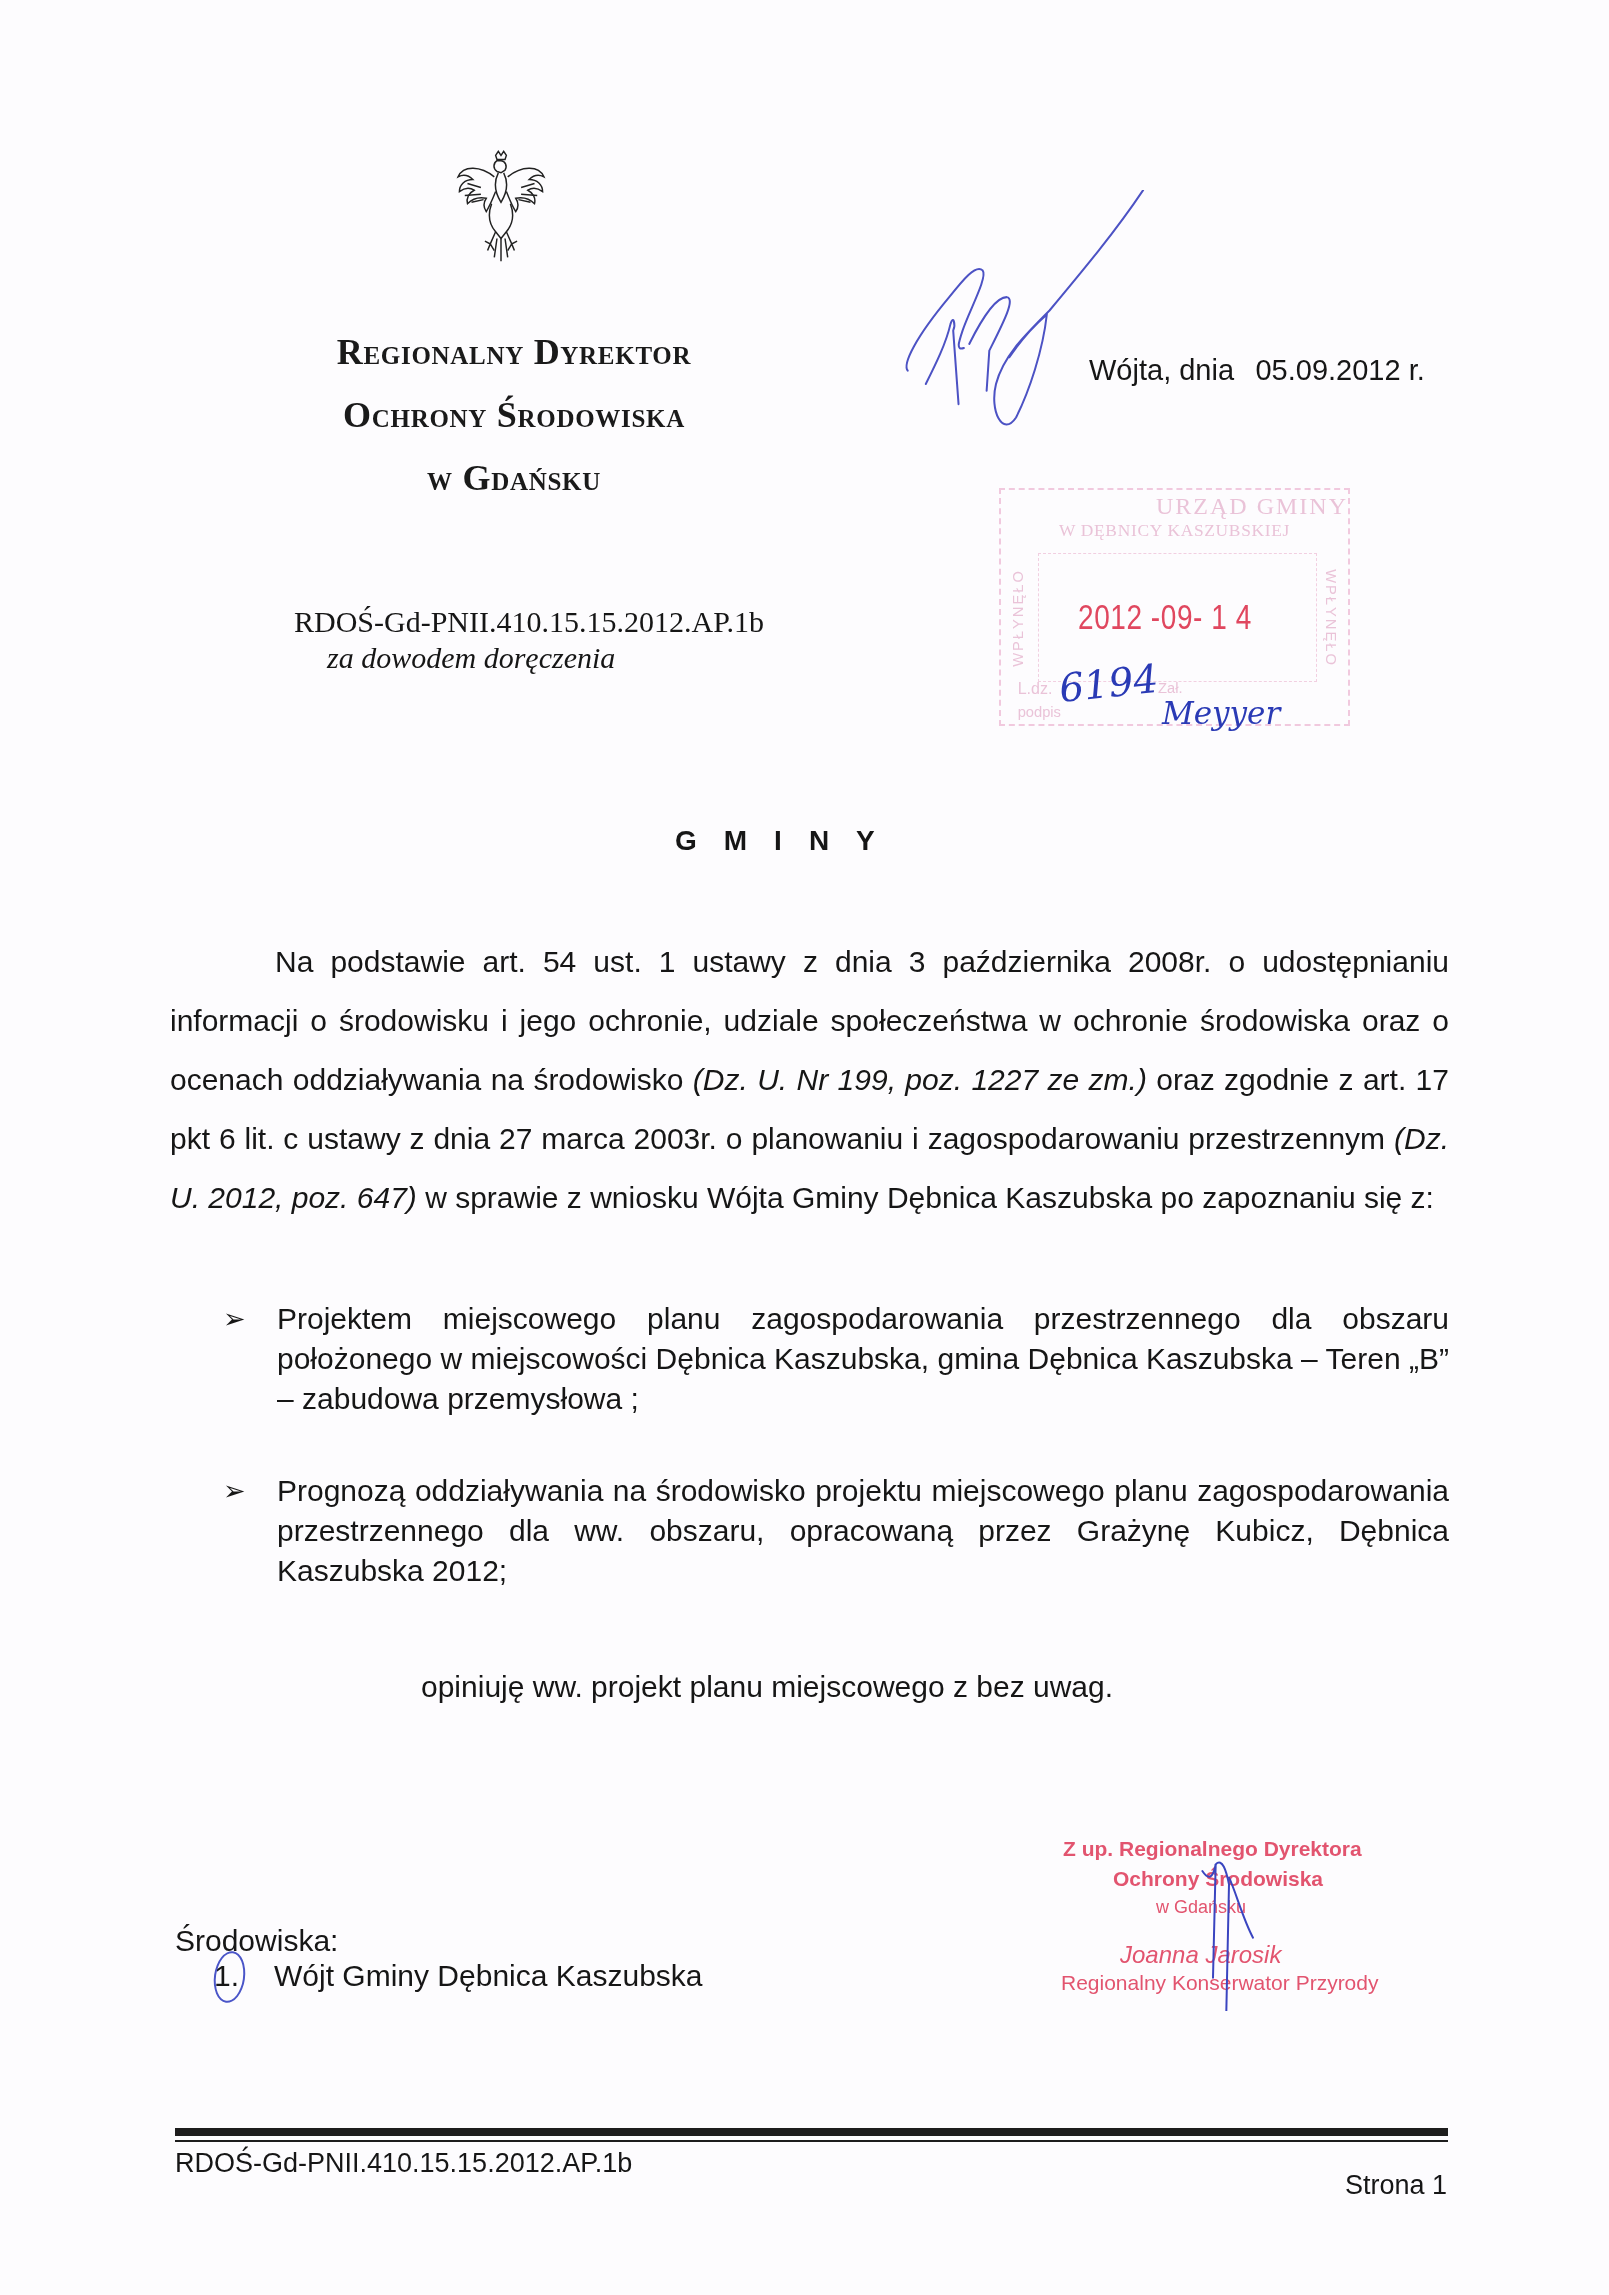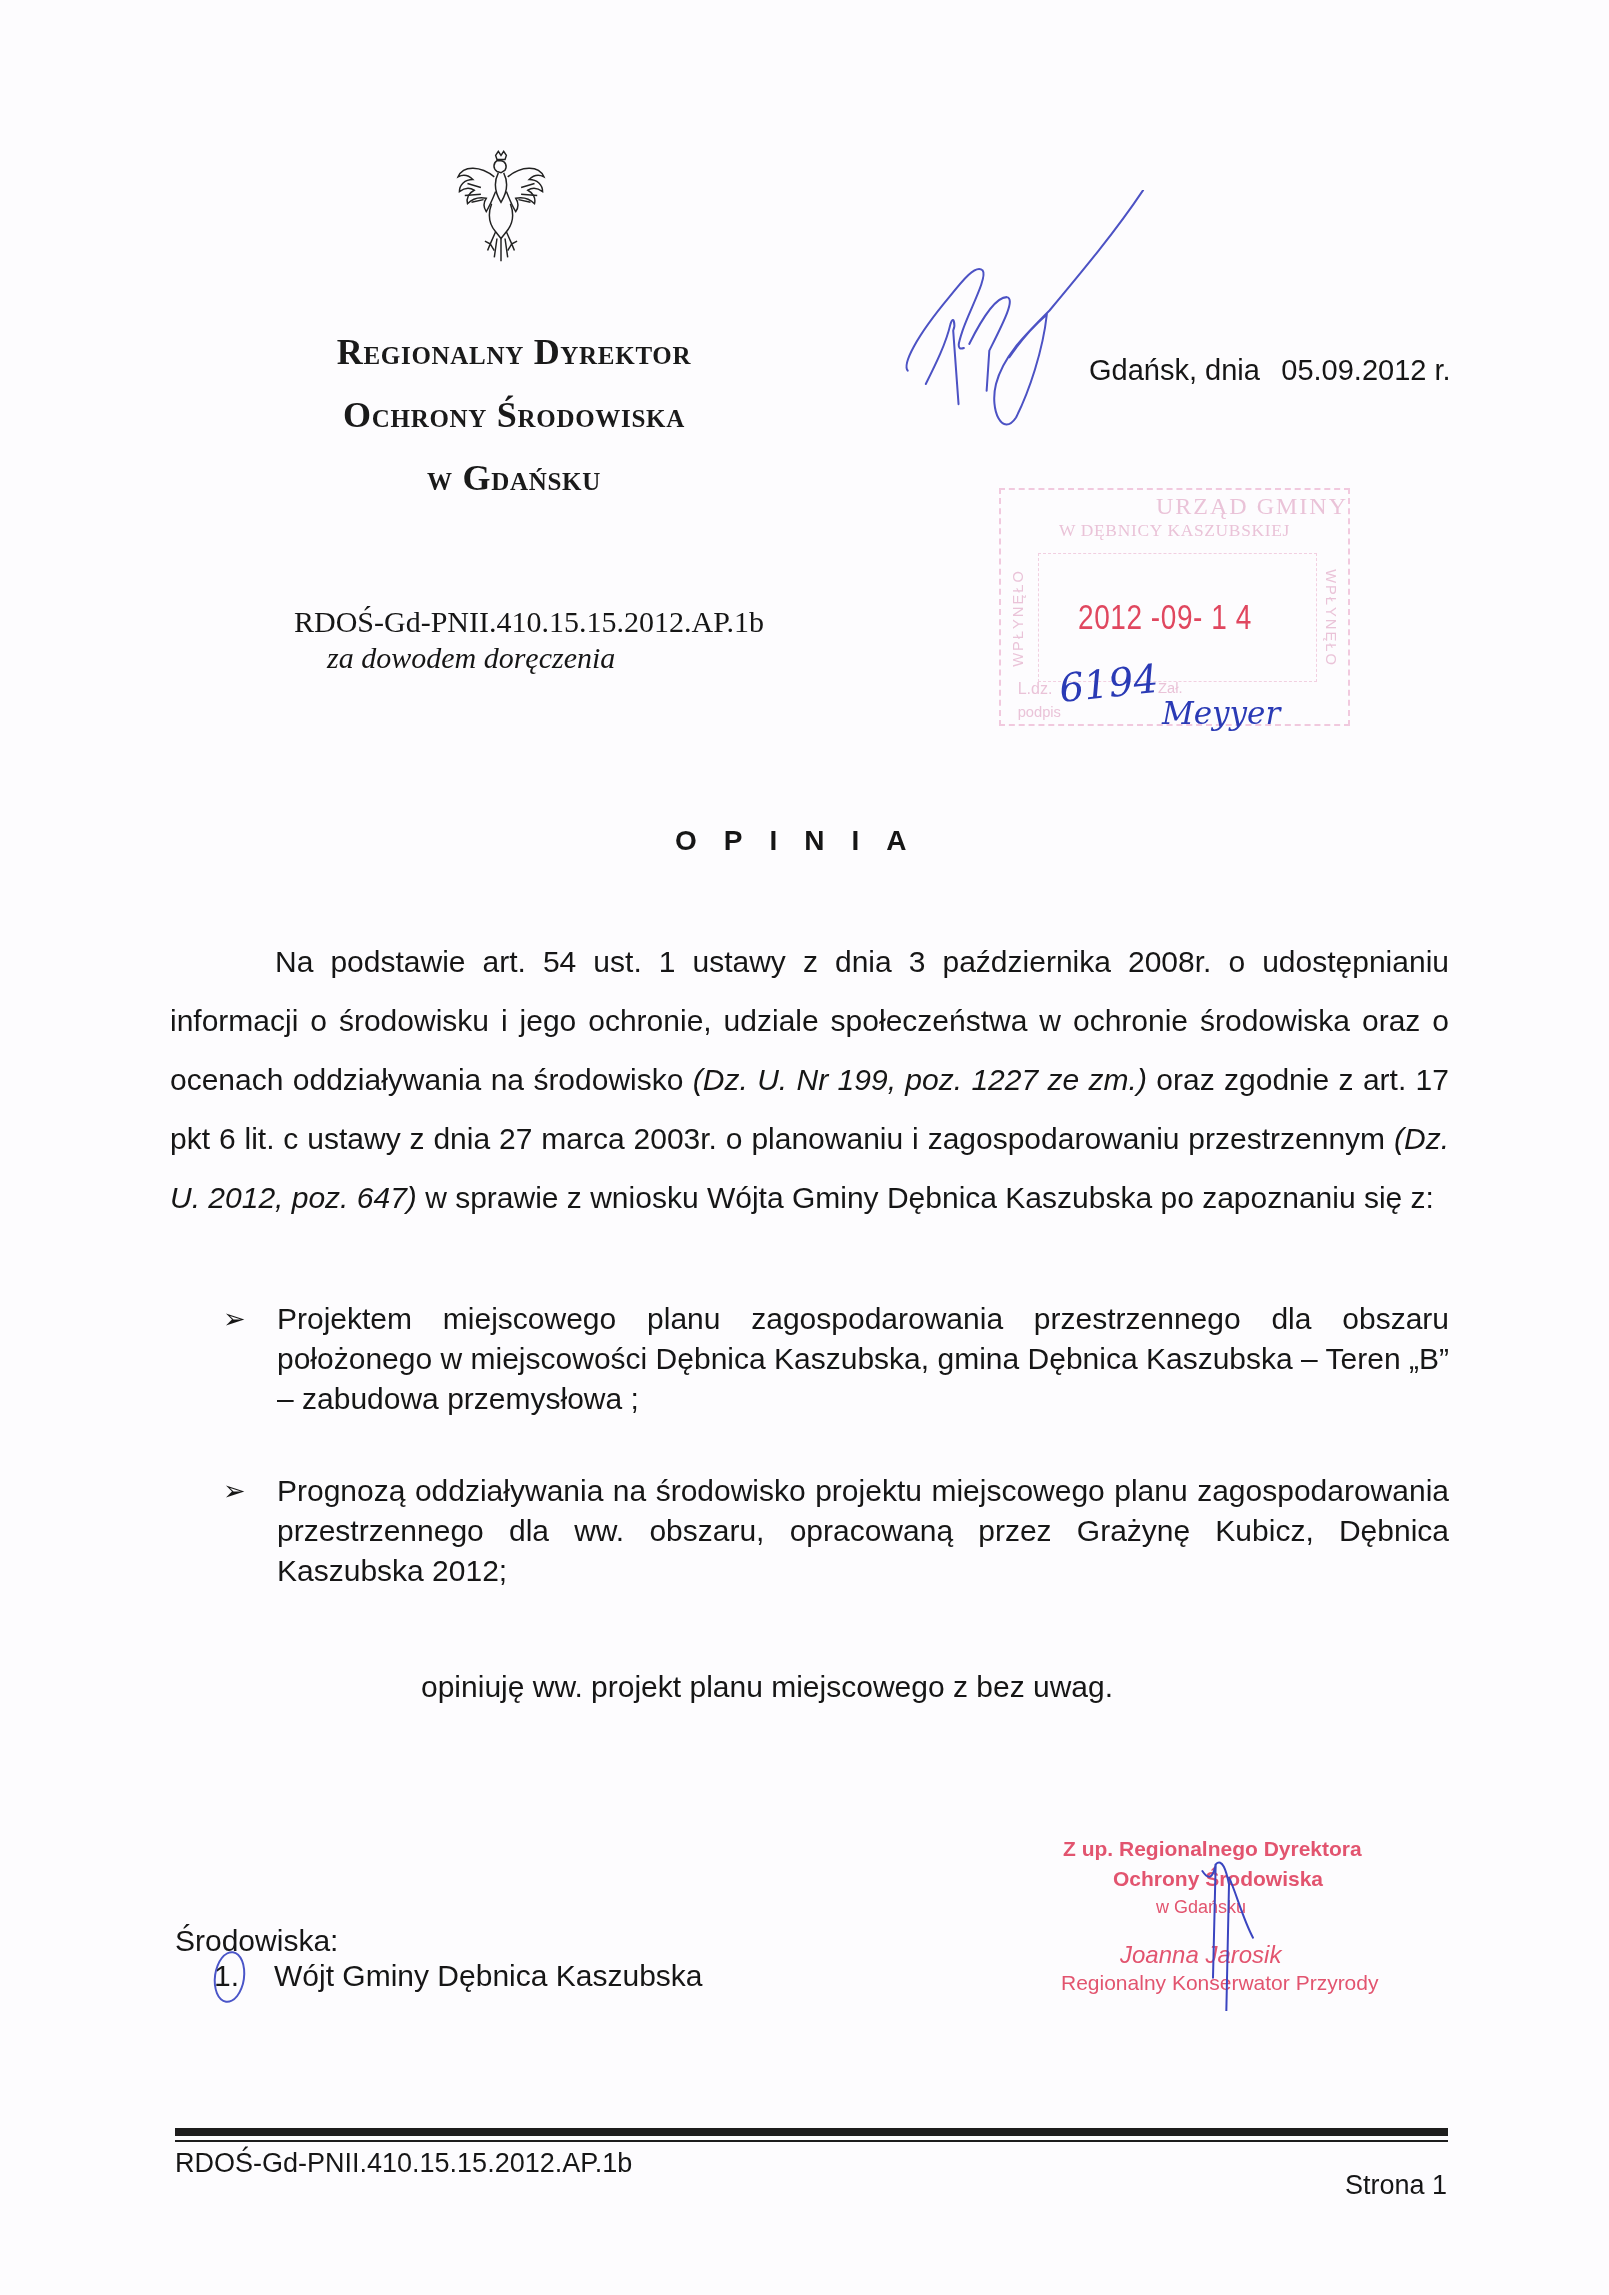--- a/index.html
+++ b/index.html
@@ -216,41 +216,41 @@
 <svg class="abs signature-top" viewBox="0 0 480 360">
   <g fill="none" stroke="#4c52c4" stroke-width="3" stroke-linecap="round">
     <path d="M28 270 C20 260 40 220 90 160 C110 135 130 110 140 120 C148 130 120 180 110 210 C104 228 100 240 112 236"></path>
     <path d="M55 290 C70 260 85 230 92 200 C96 186 100 200 96 210 L104 320"></path>
     <path d="M120 230 C140 190 160 160 176 160 C190 162 170 200 150 240 L146 300"></path>
     <path d="M180 250 C200 220 220 200 236 186 C230 240 210 300 190 340 C170 370 150 330 160 290 C170 250 200 220 240 180 C290 120 340 60 380 0"></path>
   </g>
 </svg>
 
 <div class="abs place-date">
-  <span>Gdańsk, dnia</span><span class="date">05.09.2012 r.</span>
+  <span>Wójta, dnia</span><span class="date">05.09.2012 r.</span>
 </div>
 
 <div class="abs ref-no">RDOŚ-Gd-PNII.410.15.15.2012.AP.1b</div>
 <div class="abs delivery-note">za dowodem doręczenia</div>
 
 <div class="abs received-stamp">
   <div class="stamp-line1">URZĄD GMINY</div>
   <div class="stamp-line2">W DĘBNICY KASZUBSKIEJ</div>
   <div class="stamp-inner"></div>
   <div class="stamp-side left">WPŁYNĘŁO</div>
   <div class="stamp-side right">WPŁYNĘŁO</div>
   <div class="stamp-date">2012 -09- 1 4</div>
   <div class="stamp-ldz">L.dz.</div>
   <div class="stamp-zal">Zał.</div>
   <div class="stamp-podpis">podpis</div>
 </div>
 <div class="abs handwritten hw-number">6194</div>
 <div class="abs handwritten hw-name">Meyyer</div>
 
-<div class="abs doc-heading">OPINIA</div>
+<div class="abs doc-heading">GMINY</div>
 
 <div class="abs body-para">
   <span>Na podstawie art. 54 ust. 1 ustawy z dnia 3 października 2008r. o udostępnianiu informacji o środowisku i jego ochronie, udziale społeczeństwa w ochronie środowiska oraz o ocenach oddziaływania na środowisko </span><span class="ital">(Dz. U. Nr 199, poz. 1227 ze zm.)</span><span> oraz zgodnie z art. 17 pkt 6 lit. c  ustawy z dnia 27 marca 2003r. o planowaniu i zagospodarowaniu przestrzennym </span><span class="ital">(Dz. U. 2012, poz. 647)</span><span> w sprawie z wniosku Wójta Gminy Dębnica Kaszubska po zapoznaniu się z:</span>
 </div>
 
 <div class="abs bullet-list">
   <div class="bullet-item">
     <span class="arrow">➢</span>
     <span>Projektem miejscowego planu zagospodarowania przestrzennego dla obszaru położonego w miejscowości Dębnica Kaszubska, gmina Dębnica Kaszubska – Teren „B” – zabudowa przemysłowa ;</span>
   </div>

